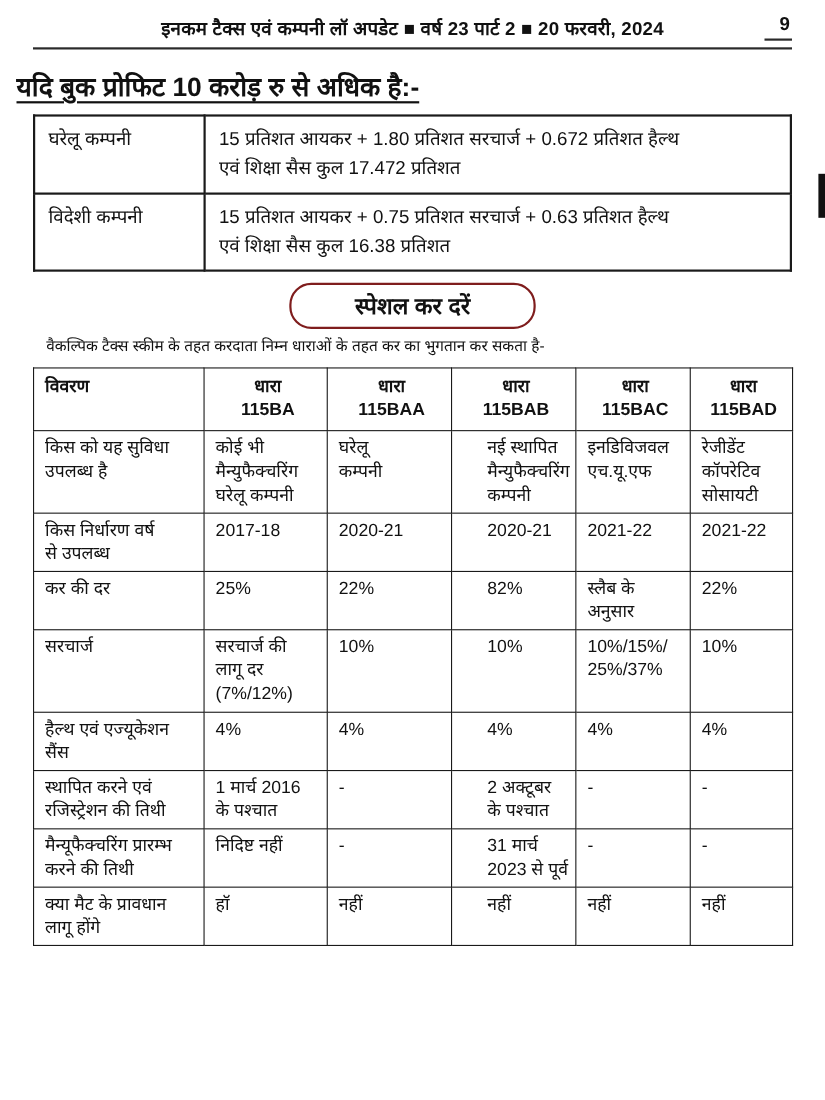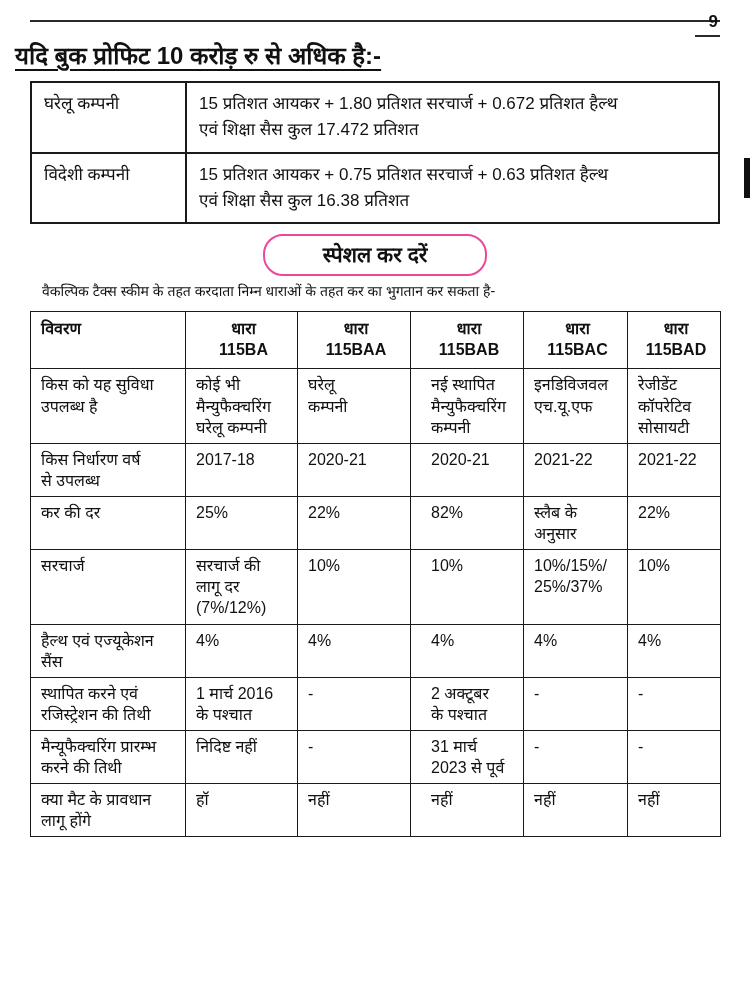--- a/index.html
+++ b/index.html
@@ -48,21 +48,21 @@
     vertical-align:top;
     padding:8px 12px;
     line-height:1.55;
     white-space:pre-line;
   }
   .t1 td.lbl { width:155px; font-weight:500; }
   
   .pill-wrap { text-align:center; margin:10px 0 6px 0; }
   .pill {
     display:inline-block;
-    border:2px solid #ec4899;
+    border:2px solid #7f1d1d;
     border-radius:20px;
     padding:4px 58px 6px 58px;
     font-size:21px; font-weight:bold;
   }
   
   .intro {
     margin:6px 12px 10px 42px;
     font-size:14px;
     line-height:1.35;
   }
@@ -77,35 +77,36 @@
     padding:5px 6px 5px 10px;
     line-height:1.32;
     white-space:pre-line;
     overflow:hidden;
   }
   .t2 th {
     font-weight:bold; text-align:center;
     padding-top:6px; padding-bottom:8px;
   }
   .t2 th.first { text-align:left; }
-  .t2 td:nth-child(4) { padding-left:20px; } 
+  .t2 td:nth-child(4) { padding-left:32px; } 
   .t2 td.lbl { padding-left:10px; }
   
   .edge-mark {
     position:absolute; right:0; top:158px;
     width:6px; height:40px;
     background:#111;
   }
 </style>
 </head>
 <body>
 
 <div class="page">
 
   <div class="header">
+    <div class="header-title">इनकम टैक्स एवं कम्पनी लॉ अपडेट ■ वर्ष 23 पार्ट 2 ■ 20 फरवरी, 2024</div>
     <span class="page-num">9</span>
   </div>
 
   <div class="heading">यदि बुक प्रोफिट 10 करोड़ रु से अधिक है:-</div>
 
   <table class="t1">
     <tbody>
         <tr>
       <td class="lbl">घरेलू कम्पनी</td>
       <td>15 प्रतिशत आयकर + 1.80 प्रतिशत सरचार्ज + 0.672 प्रतिशत हैल्थ

